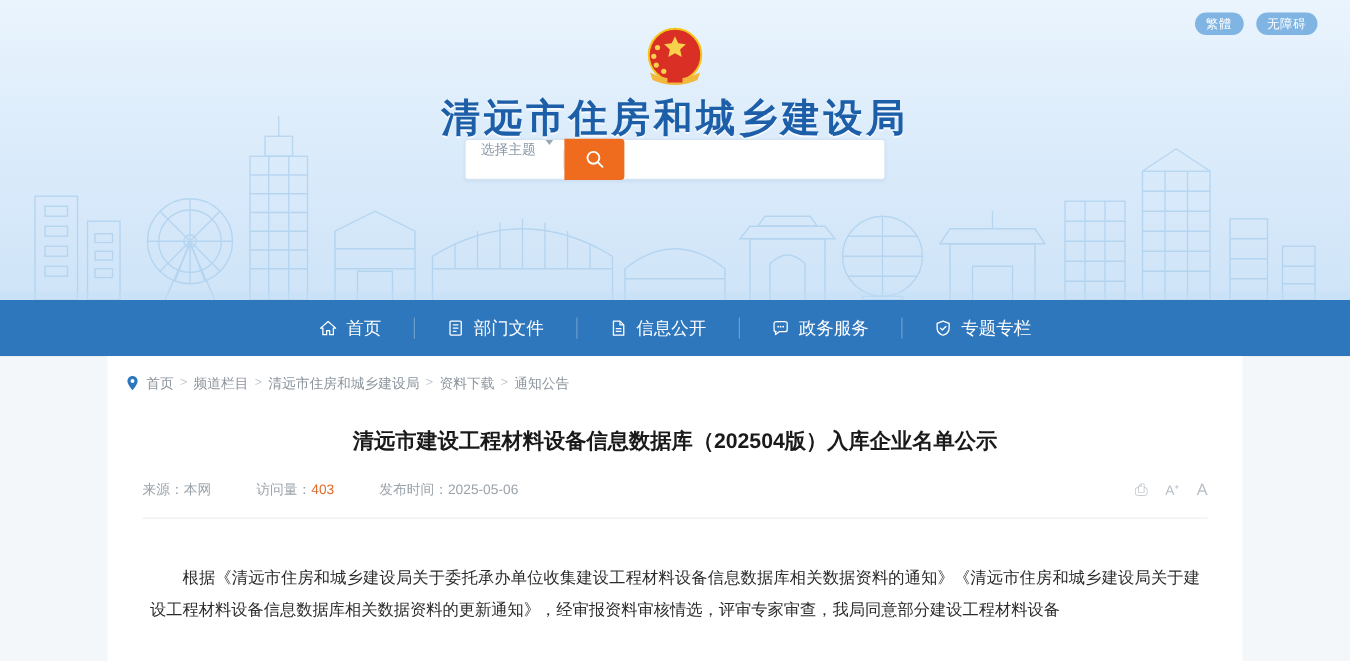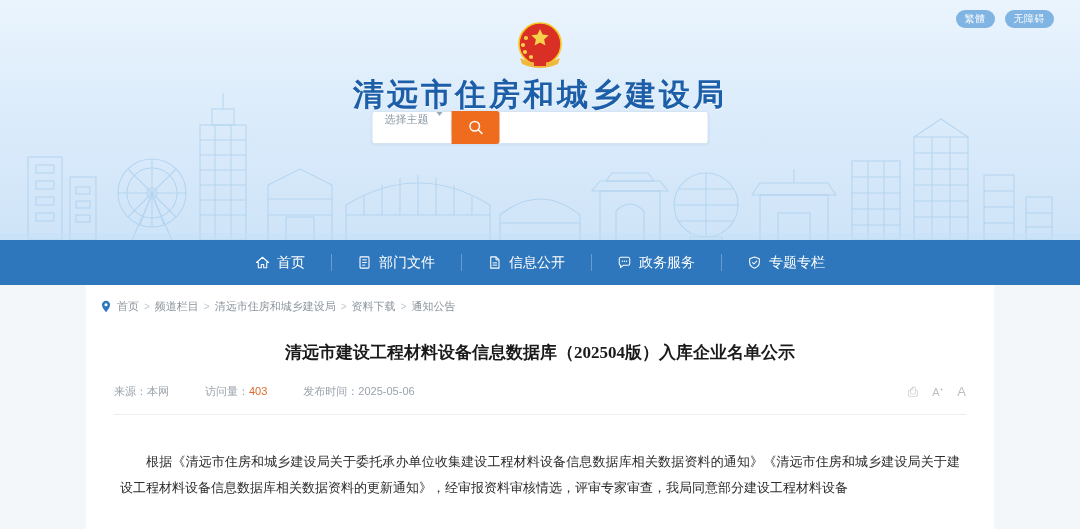--- a/index.html
+++ b/index.html
@@ -125,21 +125,21 @@
   }
   .crumb a { color: #8b949d; text-decoration: none; }
   .crumb .sp { color: #c0c8cf; font-size: 10px; }
   .pin { display: block; }
 
   .article-title {
     text-align: center;
     font-size: 17px; font-weight: bold; color: #1a1a1a;
     padding: 26px 60px 0;
     line-height: 1.5;
-    font-family: Liberation Serif, serif;
+    font-family: Liberation Sans, sans-serif;
   }
 
   .meta-row {
     display: flex; align-items: center;
     padding: 18px 28px 0 28px;
     font-size: 11px; color: #9aa3ab;
     gap: 36px;
   }
   .meta-row .val { color: #e06a2b; }
   .meta-spacer { flex: 1; }

